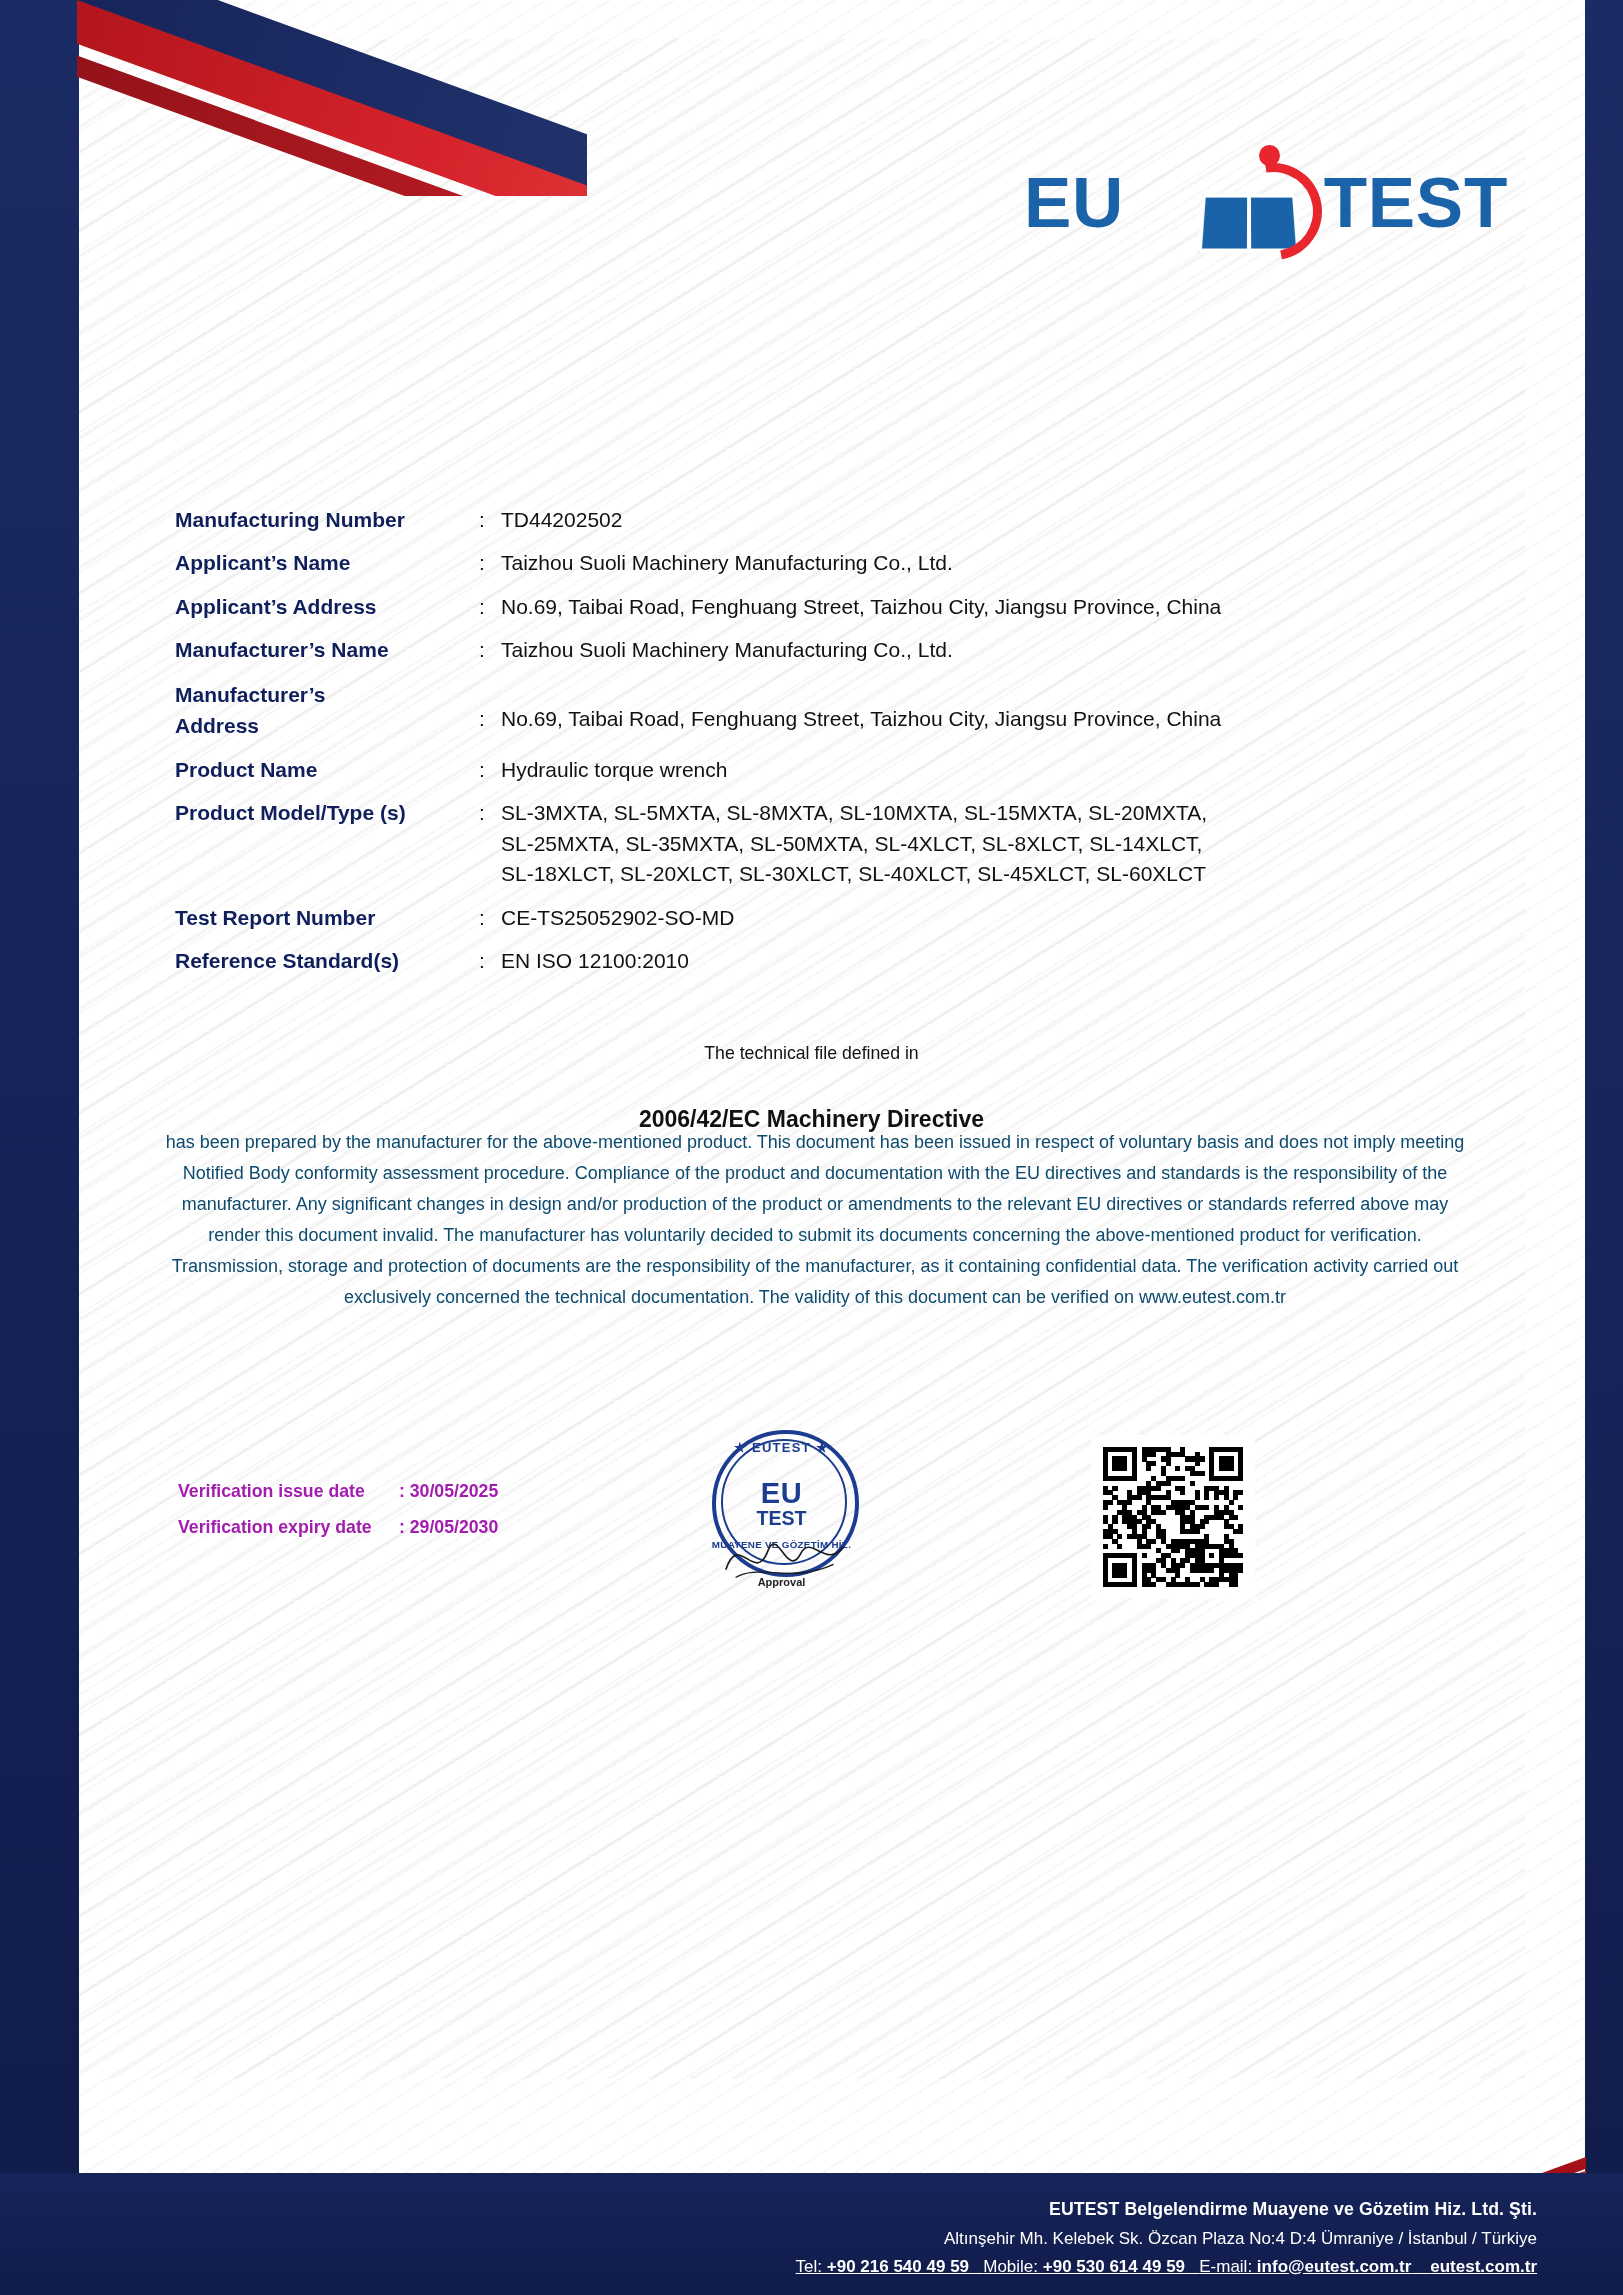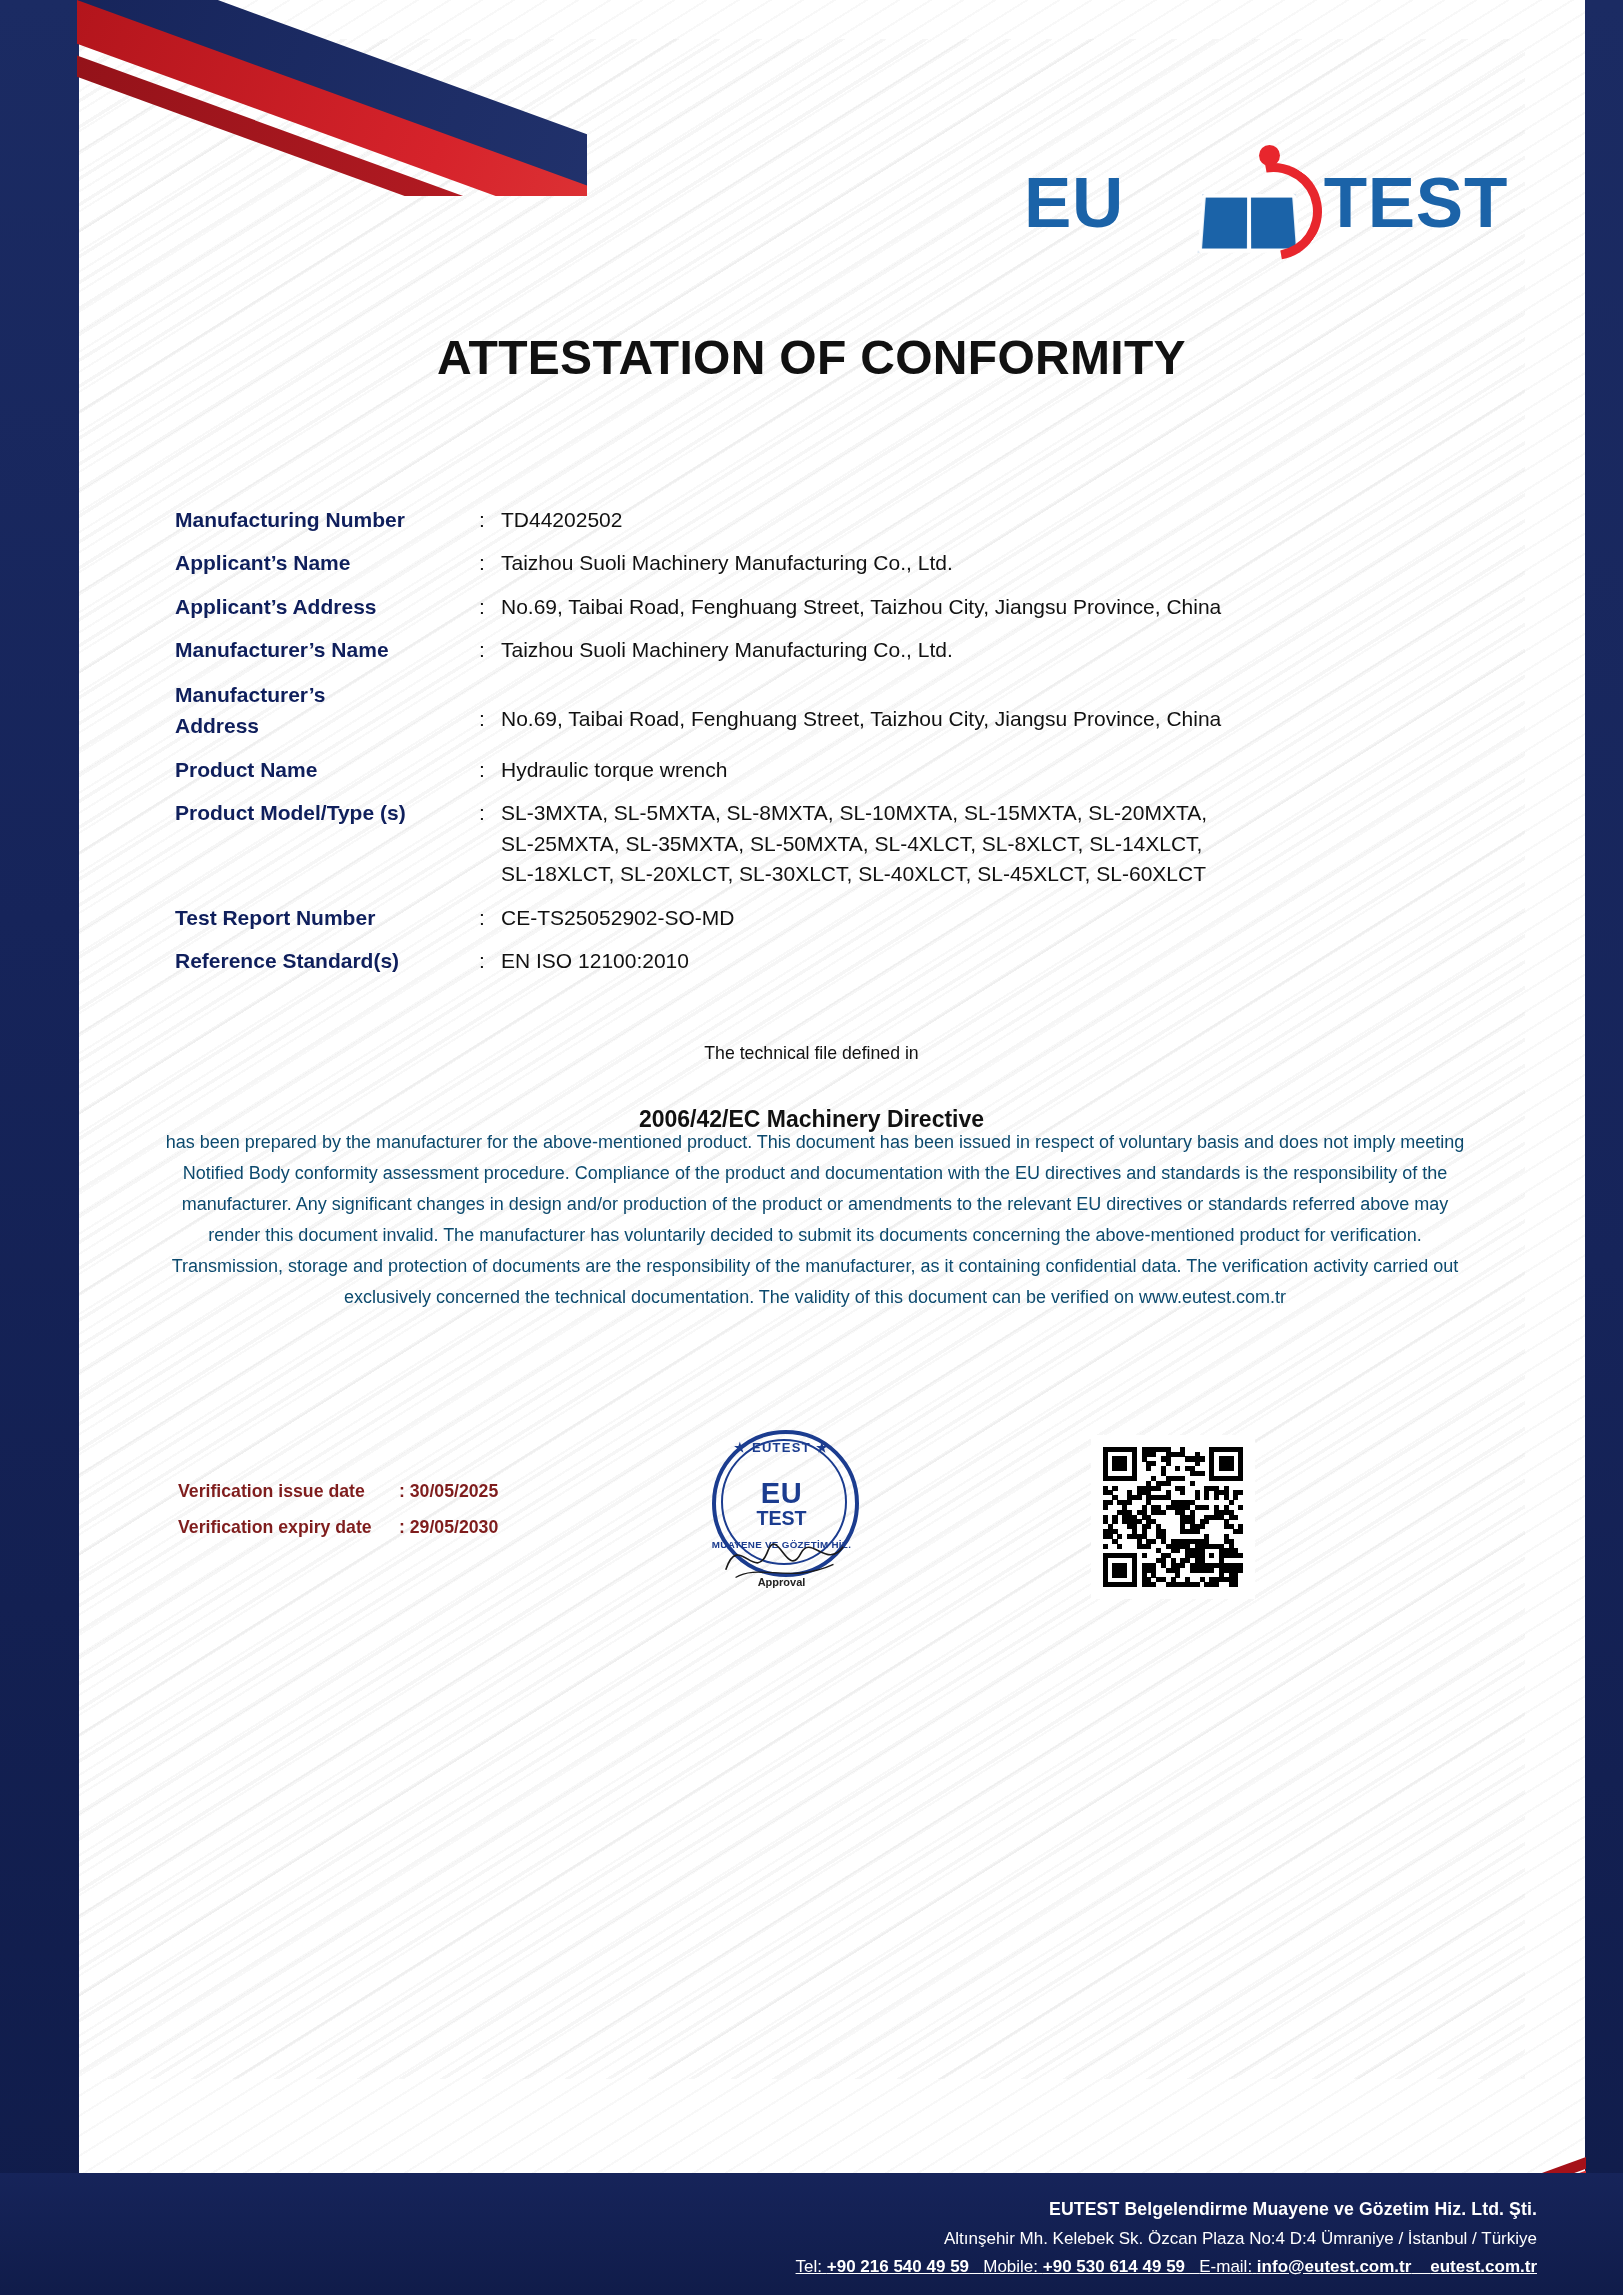--- a/index.html
+++ b/index.html
@@ -281,21 +281,21 @@
     line-height: 1.72;
     color: #0c4a6e;
   }
 
   
   .dates {
     position: absolute;
     left: 178px; top: 1473px;
     font-size: 17.7px;
     font-weight: bold;
-    color: #7f1d1d;
+    color: #a21caf;
     line-height: 2.05;
   }
   .dates .d-label { display: inline-block; }
 
   
   .stamp {
     position: absolute;
     left: 703px; top: 1426px;
     width: 164px; height: 167px;
   }
@@ -380,21 +380,20 @@
   <div class="logo">
     <div class="logo-eu">EU</div>
     <div class="logo-mark">
       <div class="book"></div>
       <div class="swoosh"></div>
       <div class="dot-head"></div>
     </div>
     <div class="logo-test">TEST</div>
   </div>
 
-  <div class="title">ATTESTATION OF CONFORMITY</div>
 
   <div class="fields">
 
     <div class="frow">
       <div class="flabel">Manufacturing Number</div>
       <div class="fcolon">:</div>
       <div class="fvalue">TD44202502</div>
     </div>
 
     <div class="frow">

